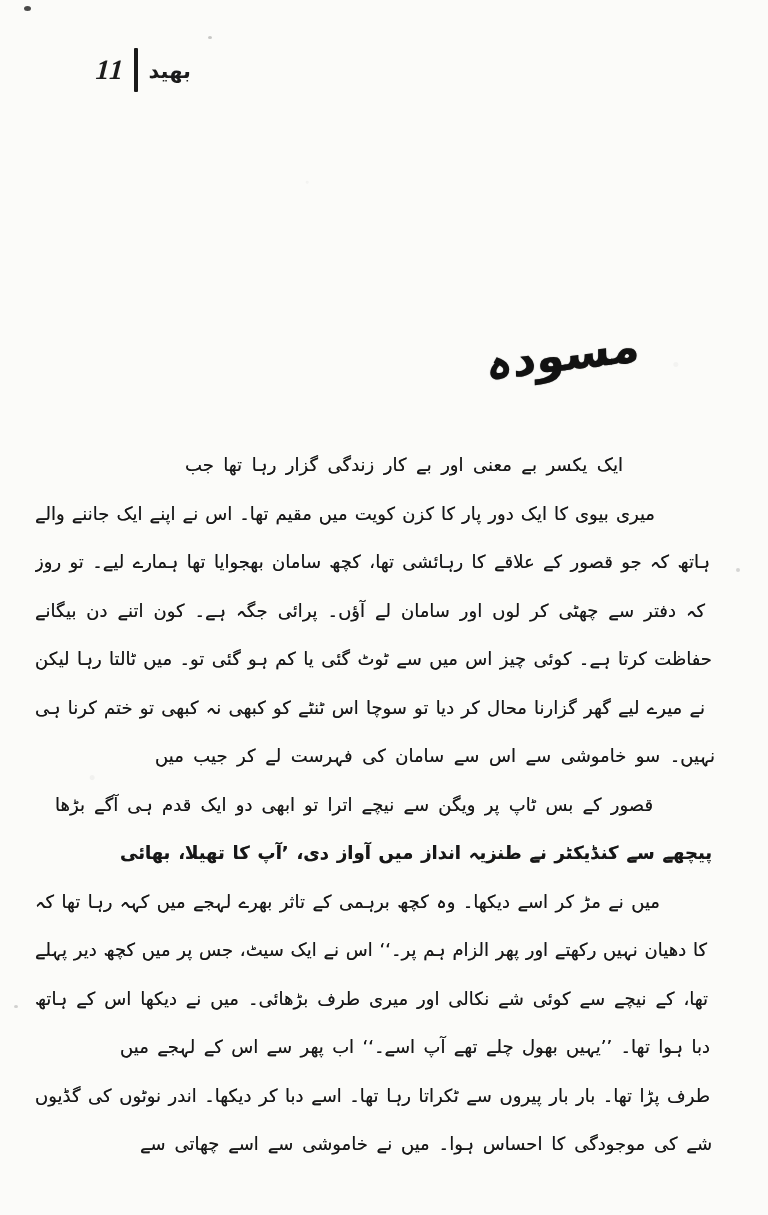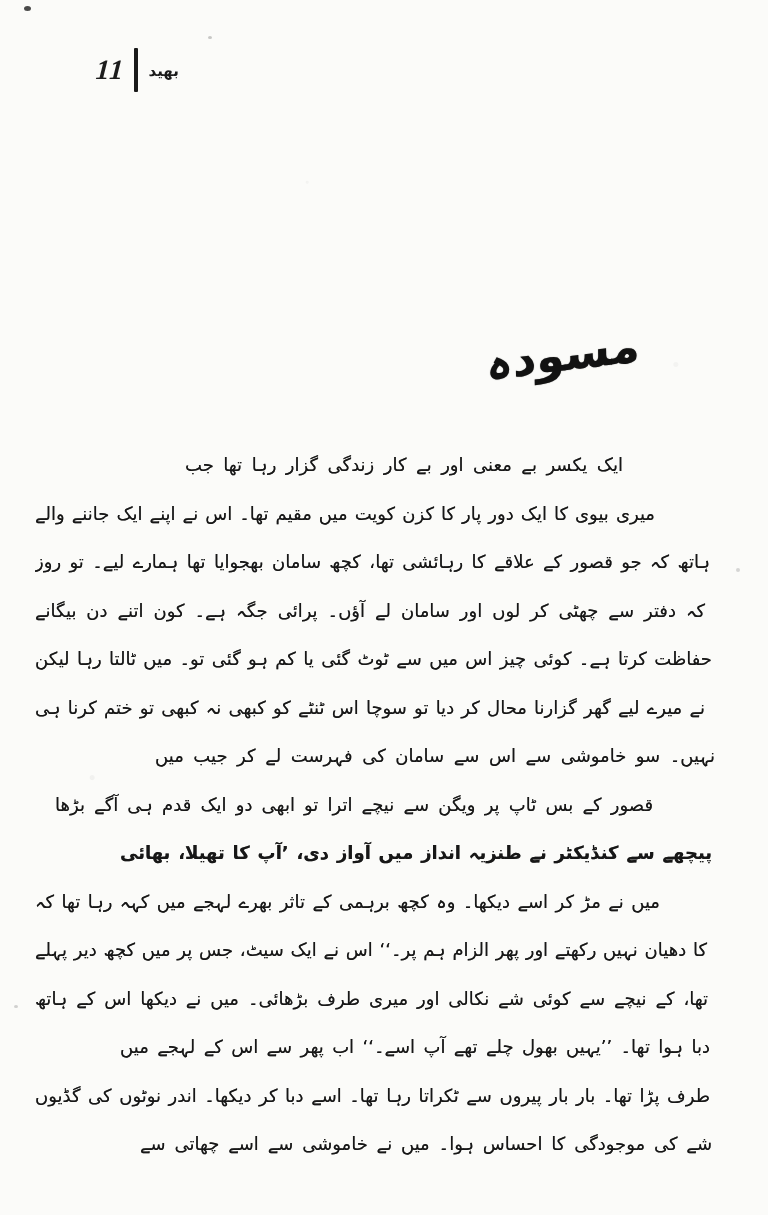--- a/index.html
+++ b/index.html
@@ -52,21 +52,21 @@
   }
   .head-rule {
     width: 4px;
     height: 44px;
     background: #1a1a1a;
     border-radius: 1px;
   }
   .book-title {
     direction: rtl;
     font-weight: bold;
-    font-size: 15px;
+    font-size: 21px;
     color: #1b1b1b;
     padding-top: 2px;
   }
   
   .chapter-title {
     position: absolute;
     right: 128px;
     top: 318px;
     direction: rtl;
     font-size: 46px;

